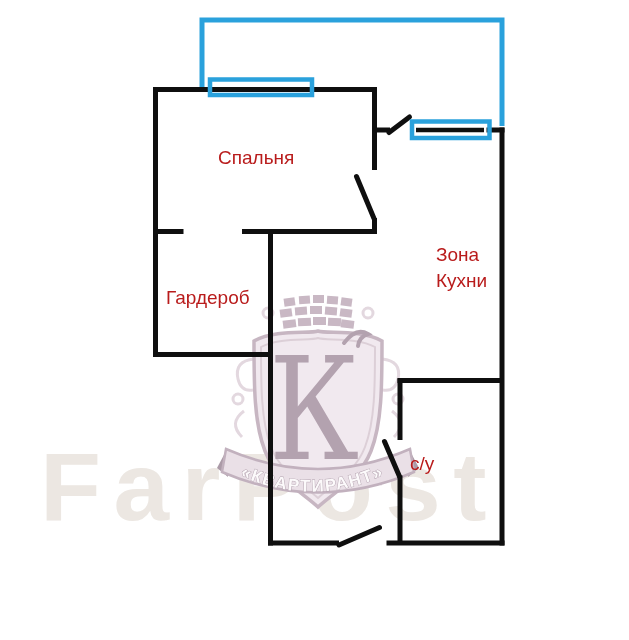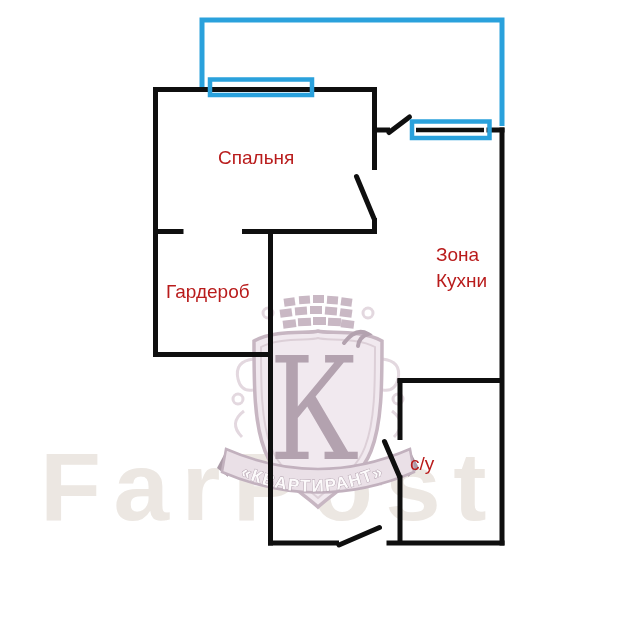--- a/index.html
+++ b/index.html
@@ -14,21 +14,21 @@
     color:#ece7e2;white-space:nowrap;transform:scaleX(1.04);
     transform-origin:left top;user-select:none;
   }
   .crest{position:absolute;left:210px;top:281px;z-index:2;}
   .plan{position:absolute;left:0;top:0;z-index:3;}
   .room-label{
     position:absolute;z-index:4;color:#b91c1c;font-size:19px;line-height:26px;
     white-space:pre-line;
   }
   .lbl-bedroom {left:218px;top:145px;}
-  .lbl-wardrobe{left:166px;top:279px;}
+  .lbl-wardrobe{left:166px;top:285px;}
   .lbl-kitchen {left:436px;top:242px;}
   .lbl-bath    {left:410px;top:451px;}
 </style>
 </head>
 <body>
 
 <div class="stage">
 
   <div class="site-mark">FarPost</div>
 

